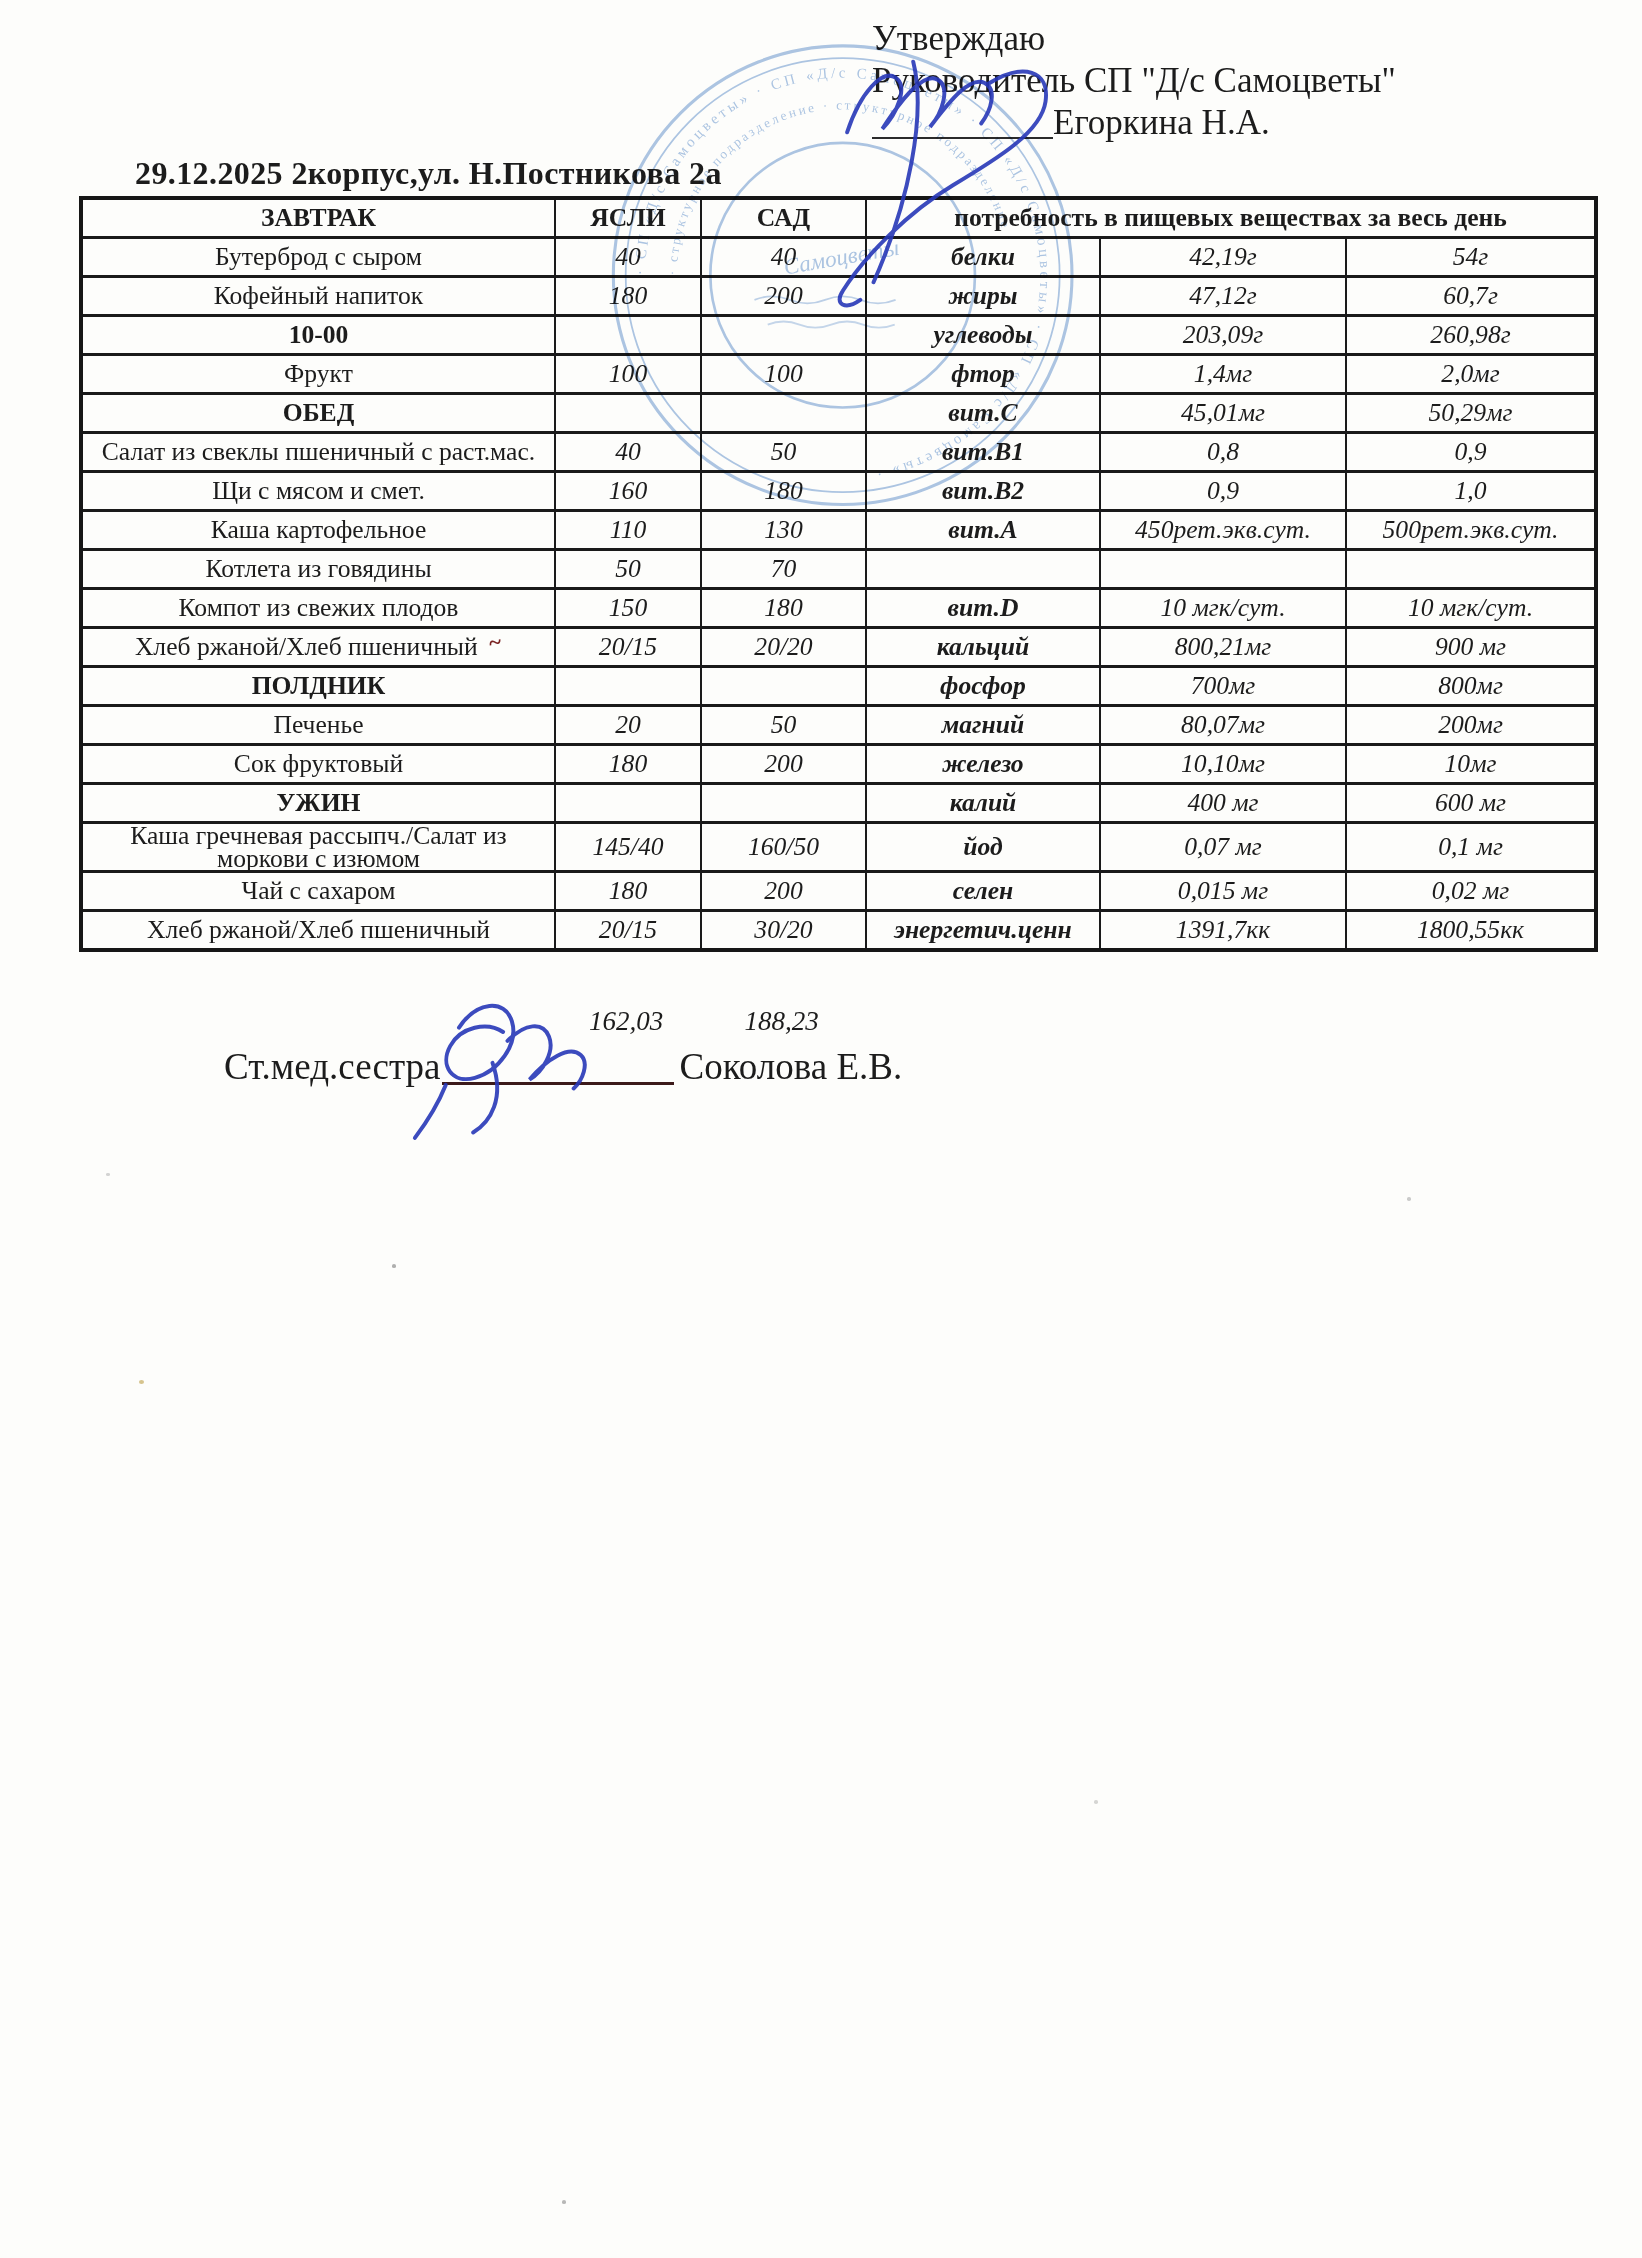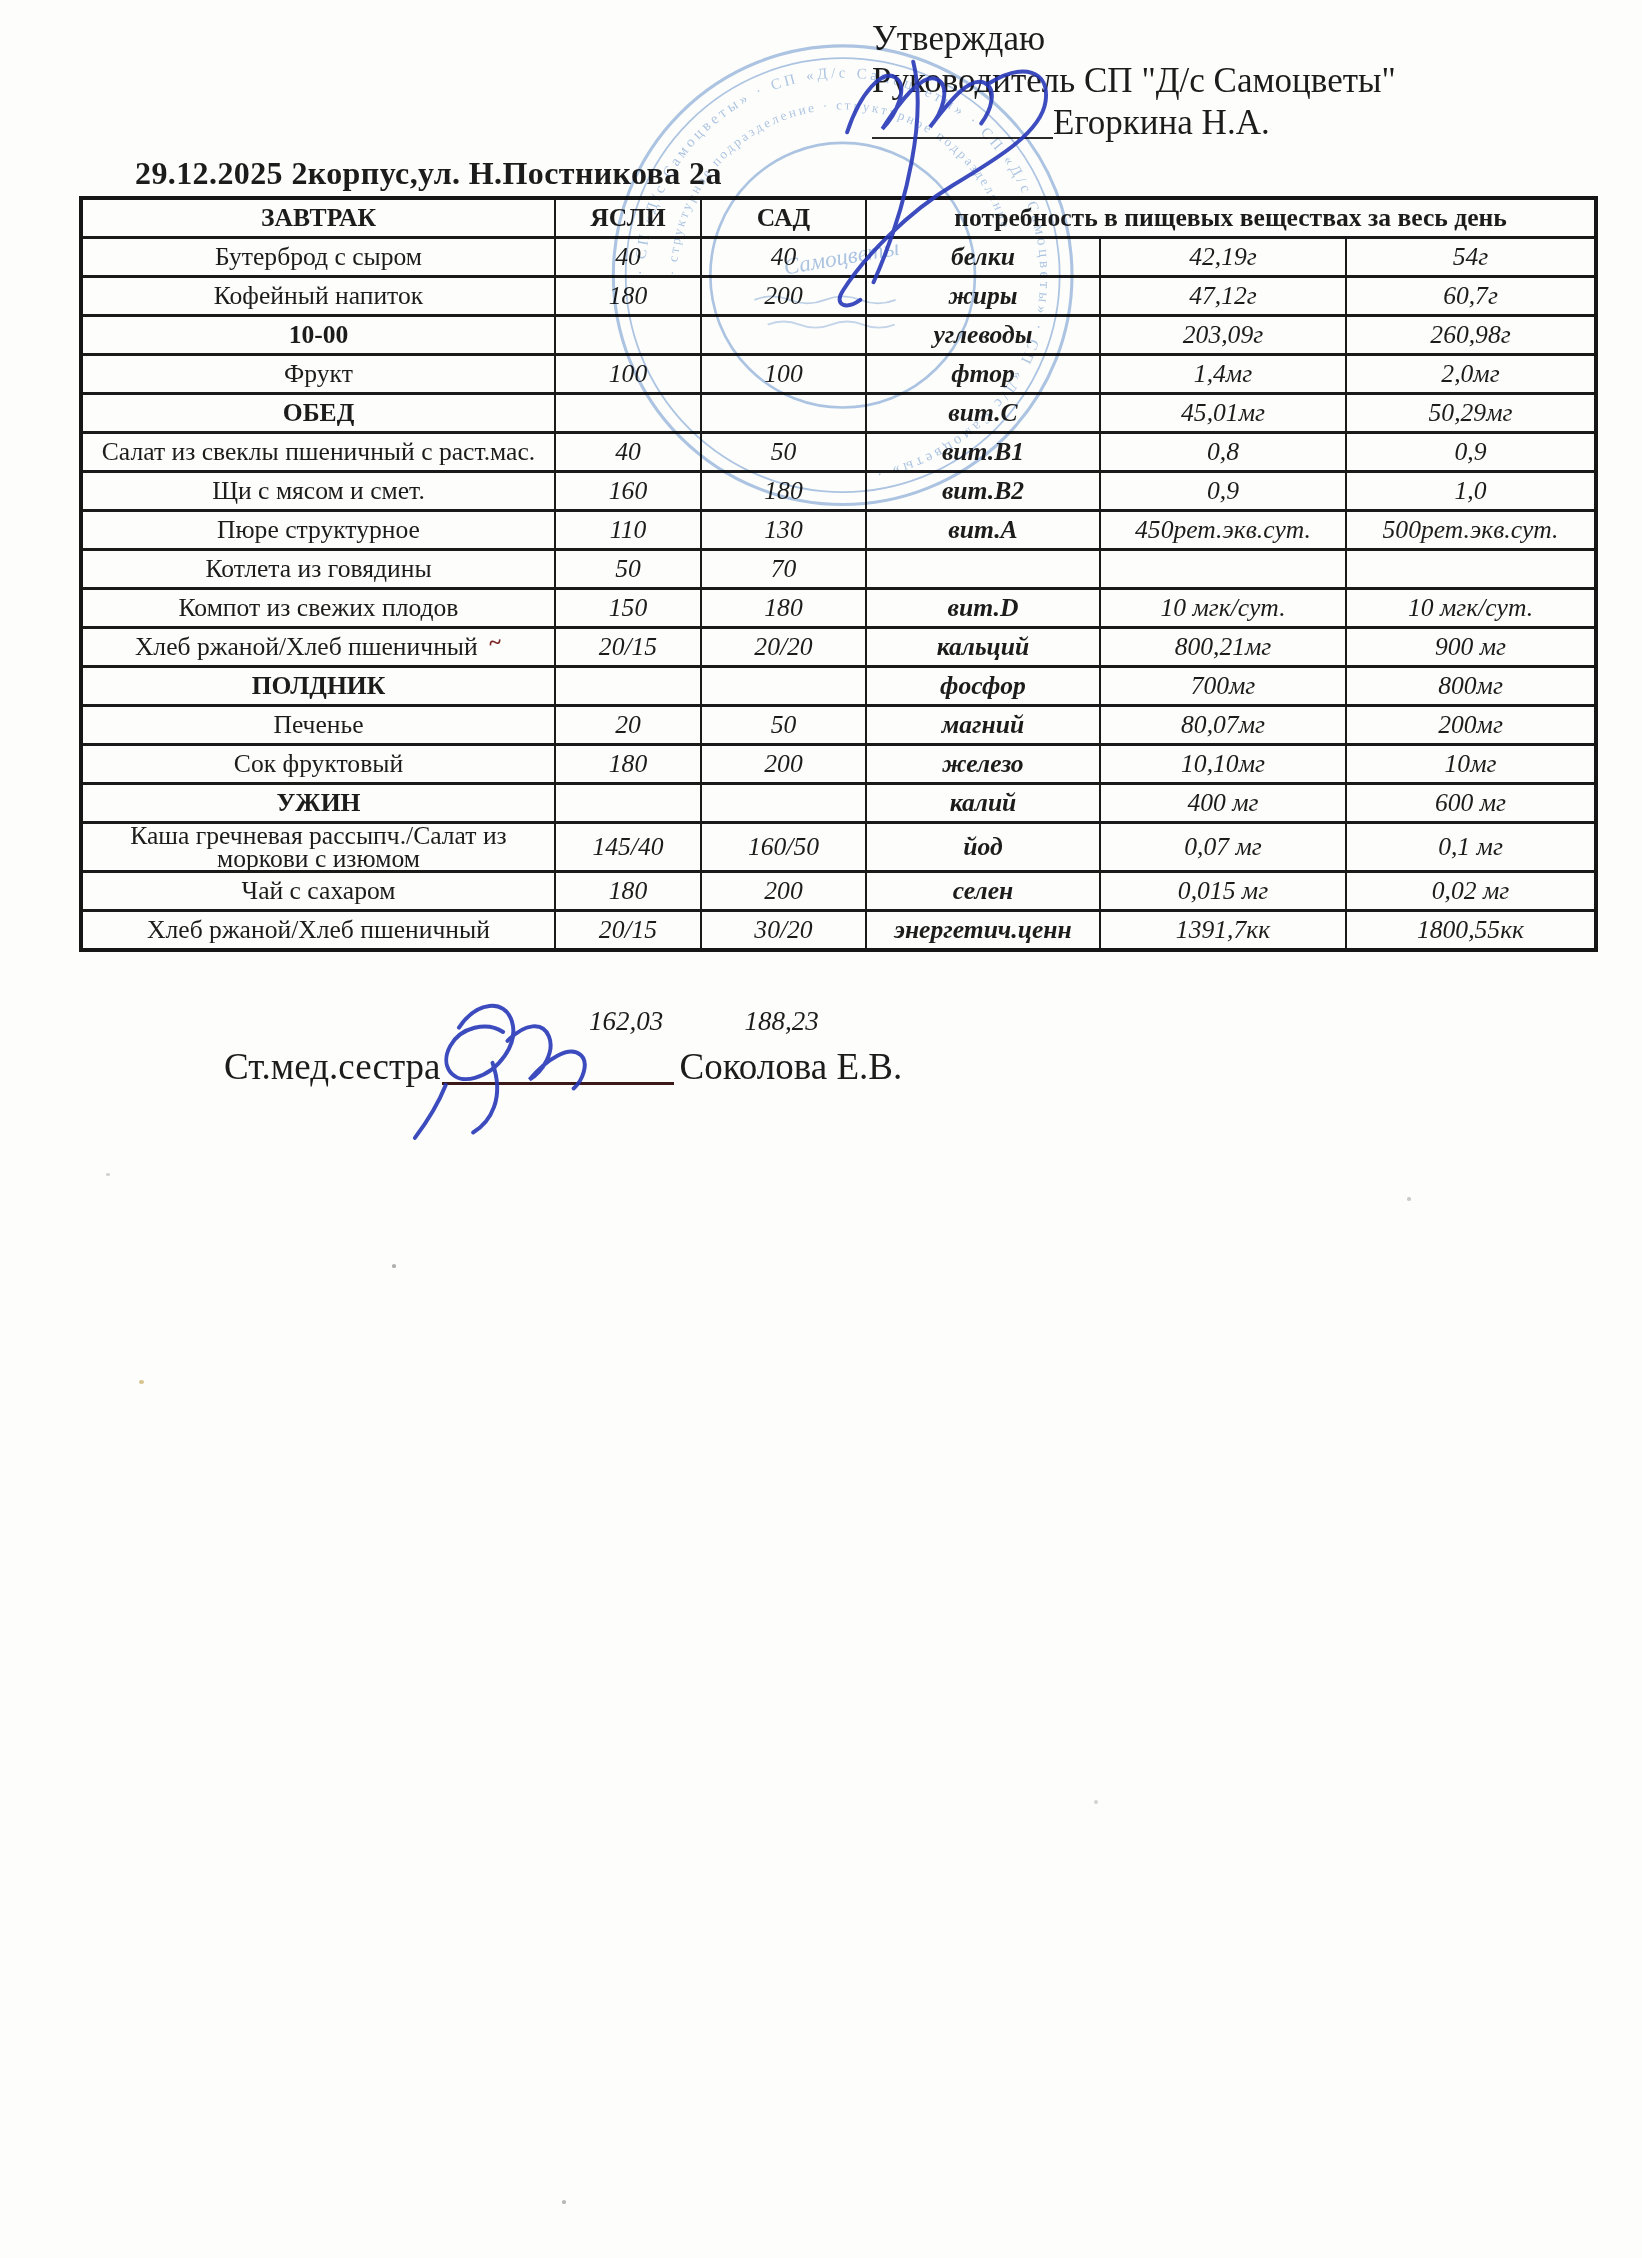--- a/index.html
+++ b/index.html
@@ -128,21 +128,21 @@
       </tr>
       <tr class="">
         <td class="c-dish"><span>Щи с мясом и смет.</span></td>
         <td class="c-val">160</td>
         <td class="c-val c-last">180</td>
         <td class="c-nut">вит.В2</td>
         <td class="c-nval">0,9</td>
         <td class="c-nval">1,0</td>
       </tr>
       <tr class="">
-        <td class="c-dish"><span>Пюре структурное</span></td>
+        <td class="c-dish"><span>Каша картофельное</span></td>
         <td class="c-val">110</td>
         <td class="c-val c-last">130</td>
         <td class="c-nut">вит.А</td>
         <td class="c-nval">450рет.экв.сут.</td>
         <td class="c-nval">500рет.экв.сут.</td>
       </tr>
       <tr class="">
         <td class="c-dish"><span>Котлета из говядины</span></td>
         <td class="c-val">50</td>
         <td class="c-val c-last">70</td>

